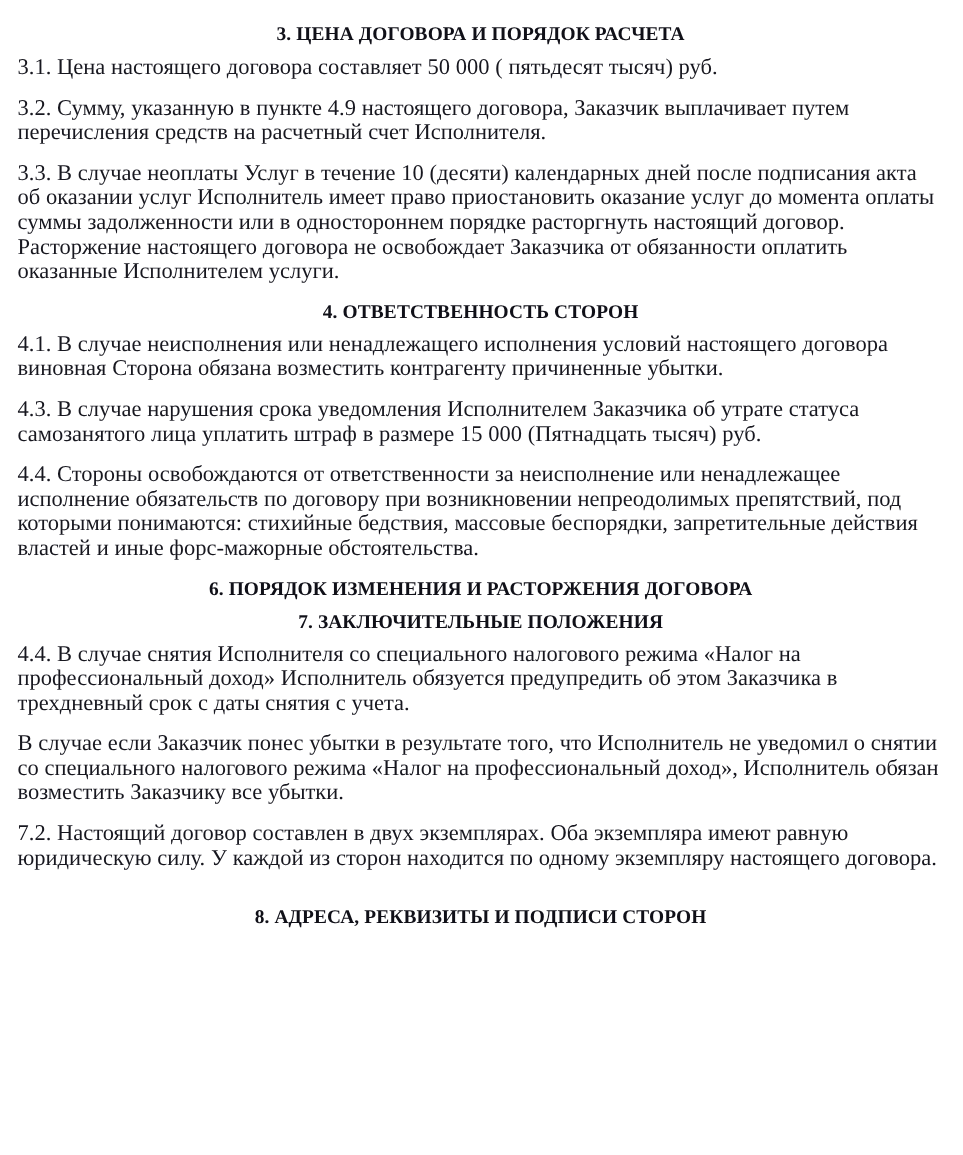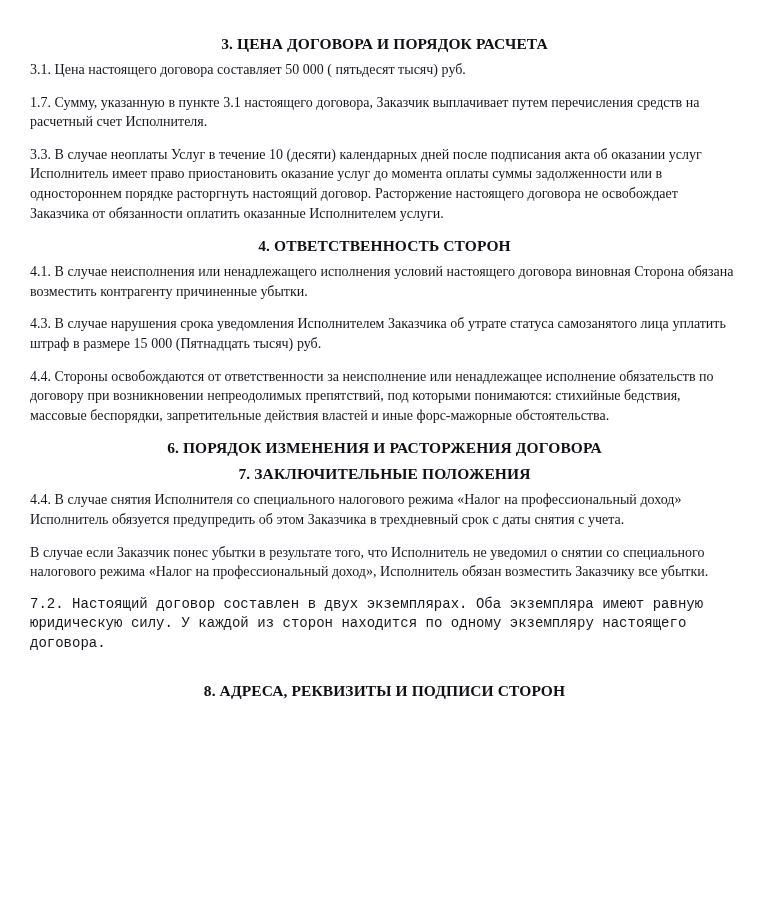--- a/index.html
+++ b/index.html
@@ -13,21 +13,21 @@
     height: 924px;
     overflow: hidden;
     font-family: "Liberation Serif", "DejaVu Serif", serif;
     color: #17171f;
     -webkit-font-smoothing: antialiased;
   }
   .page {
     position: relative;
     width: 770px;
     height: 924px;
-    padding: 16px;
+    padding: 0;
     box-sizing: border-box;
   }
   .content {
     padding: 10px 15px 0 14px;
     box-sizing: border-box;
   }
   h2.section-heading {
     font-size: 15.5px;
     font-weight: bold;
     text-align: center;
@@ -37,50 +37,49 @@
     letter-spacing: 0.1px;
     color: #101018;
   }
   .heading-block {
     margin: 0 0 6px 0;
   }
   .heading-block.first {
     margin-top: 8px;
   }
   p.clause {
-    font-size: 14px;
+    font-size: 18px;
     line-height: 19.6px;
     margin: 0 0 13px 0;
     padding: 0;
     text-align: left;
     color: #17171f;
     word-spacing: 0.1px;
   }
   p.clause.tight {
     margin-bottom: 28px;
-    font-family: Liberation Mono, monospace;
   }
   p.clause:last-child {
     margin-bottom: 0;
   }
   .bottom-heading {
     margin-top: 16px;
   }
 </style>
 </head>
 <body>
 
 <div class="page">
   <div class="content">
 
     <div class="heading-block first">
       <h2 class="section-heading">3. ЦЕНА ДОГОВОРА И ПОРЯДОК РАСЧЕТА</h2>
     </div>
     <p class="clause">3.1. Цена настоящего договора составляет 50 000 ( пятьдесят тысяч) руб.</p>
-    <p class="clause">1.7. Сумму, указанную в пункте 3.1 настоящего договора, Заказчик выплачивает путем перечисления средств на расчетный счет Исполнителя.</p>
+    <p class="clause">3.2. Сумму, указанную в пункте 4.9 настоящего договора, Заказчик выплачивает путем перечисления средств на расчетный счет Исполнителя.</p>
     <p class="clause">3.3. В случае неоплаты Услуг в течение 10 (десяти) календарных дней после подписания акта об оказании услуг Исполнитель имеет право приостановить оказание услуг до момента оплаты суммы задолженности или в одностороннем порядке расторгнуть настоящий договор. Расторжение настоящего договора не освобождает Заказчика от обязанности оплатить оказанные Исполнителем услуги.</p>
 
     <div class="heading-block">
       <h2 class="section-heading">4. ОТВЕТСТВЕННОСТЬ СТОРОН</h2>
     </div>
     <p class="clause">4.1. В случае неисполнения или ненадлежащего исполнения условий настоящего договора виновная Сторона обязана возместить контрагенту причиненные убытки.</p>
     <p class="clause">4.3. В случае нарушения срока уведомления Исполнителем Заказчика об утрате статуса самозанятого лица уплатить штраф в размере 15 000 (Пятнадцать тысяч) руб.</p>
     <p class="clause">4.4. Стороны освобождаются от ответственности за неисполнение или ненадлежащее исполнение обязательств по договору при возникновении непреодолимых препятствий, под которыми понимаются: стихийные бедствия, массовые беспорядки, запретительные действия властей и иные форс-мажорные обстоятельства.</p>
 
     <div class="heading-block">

